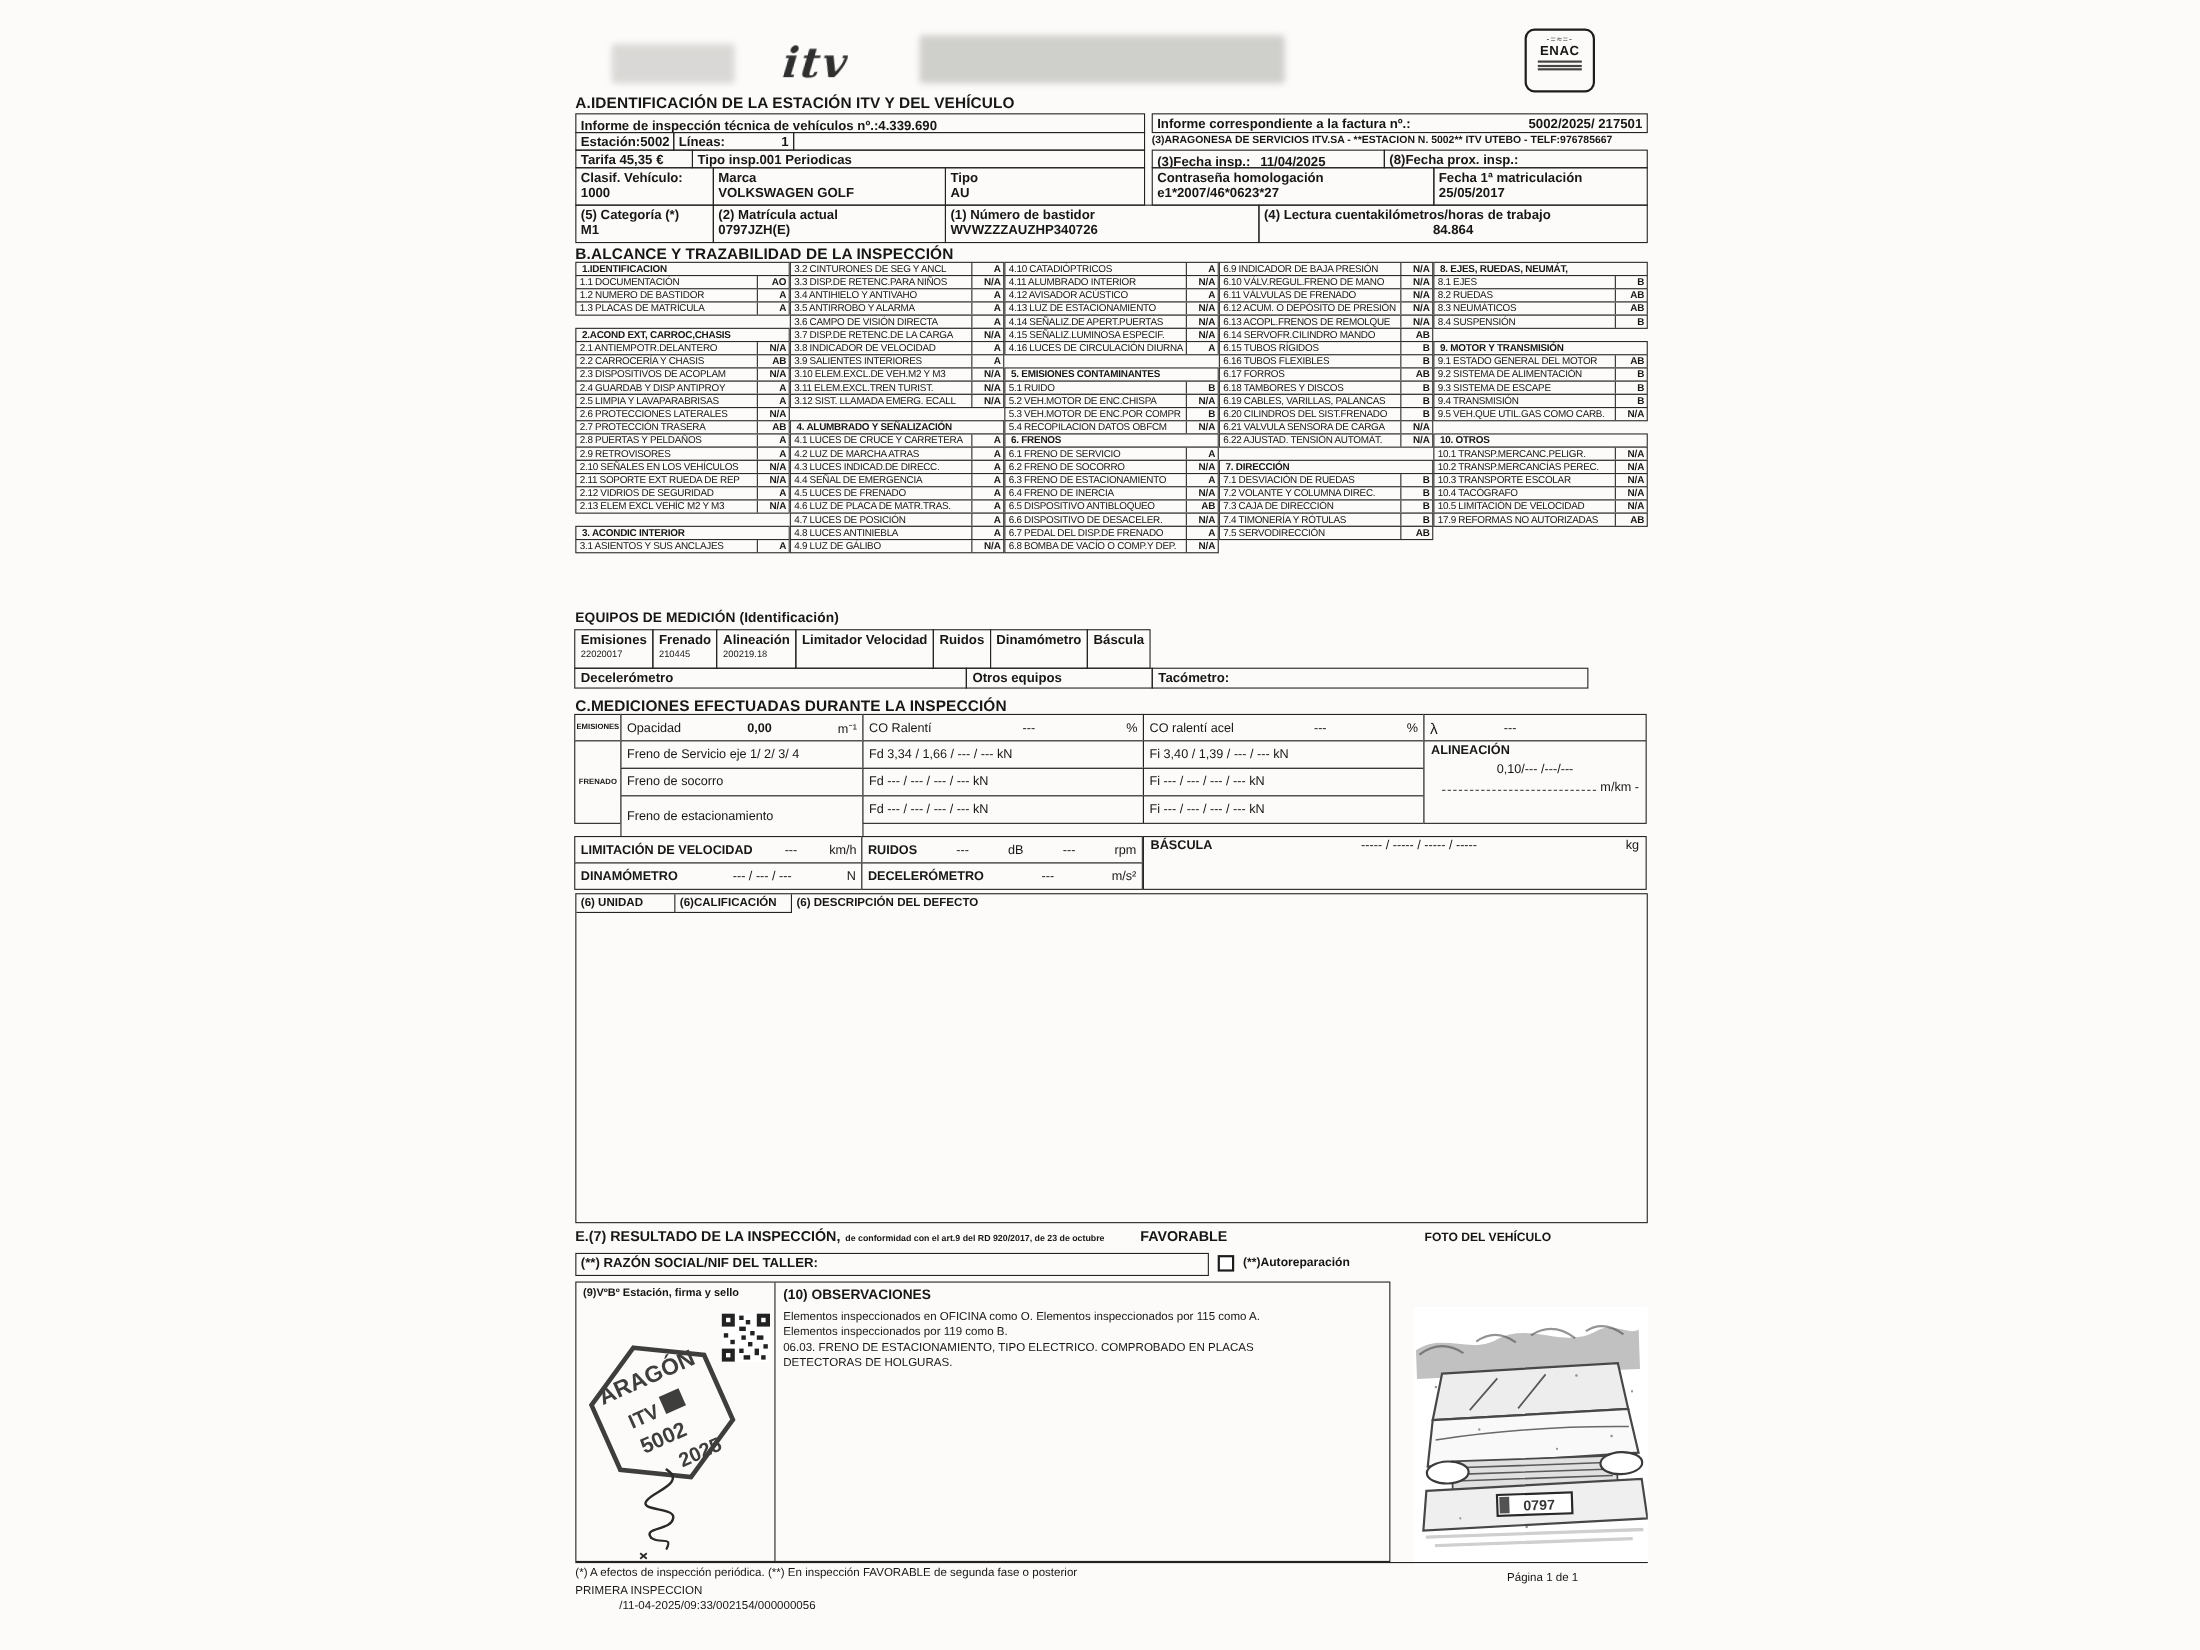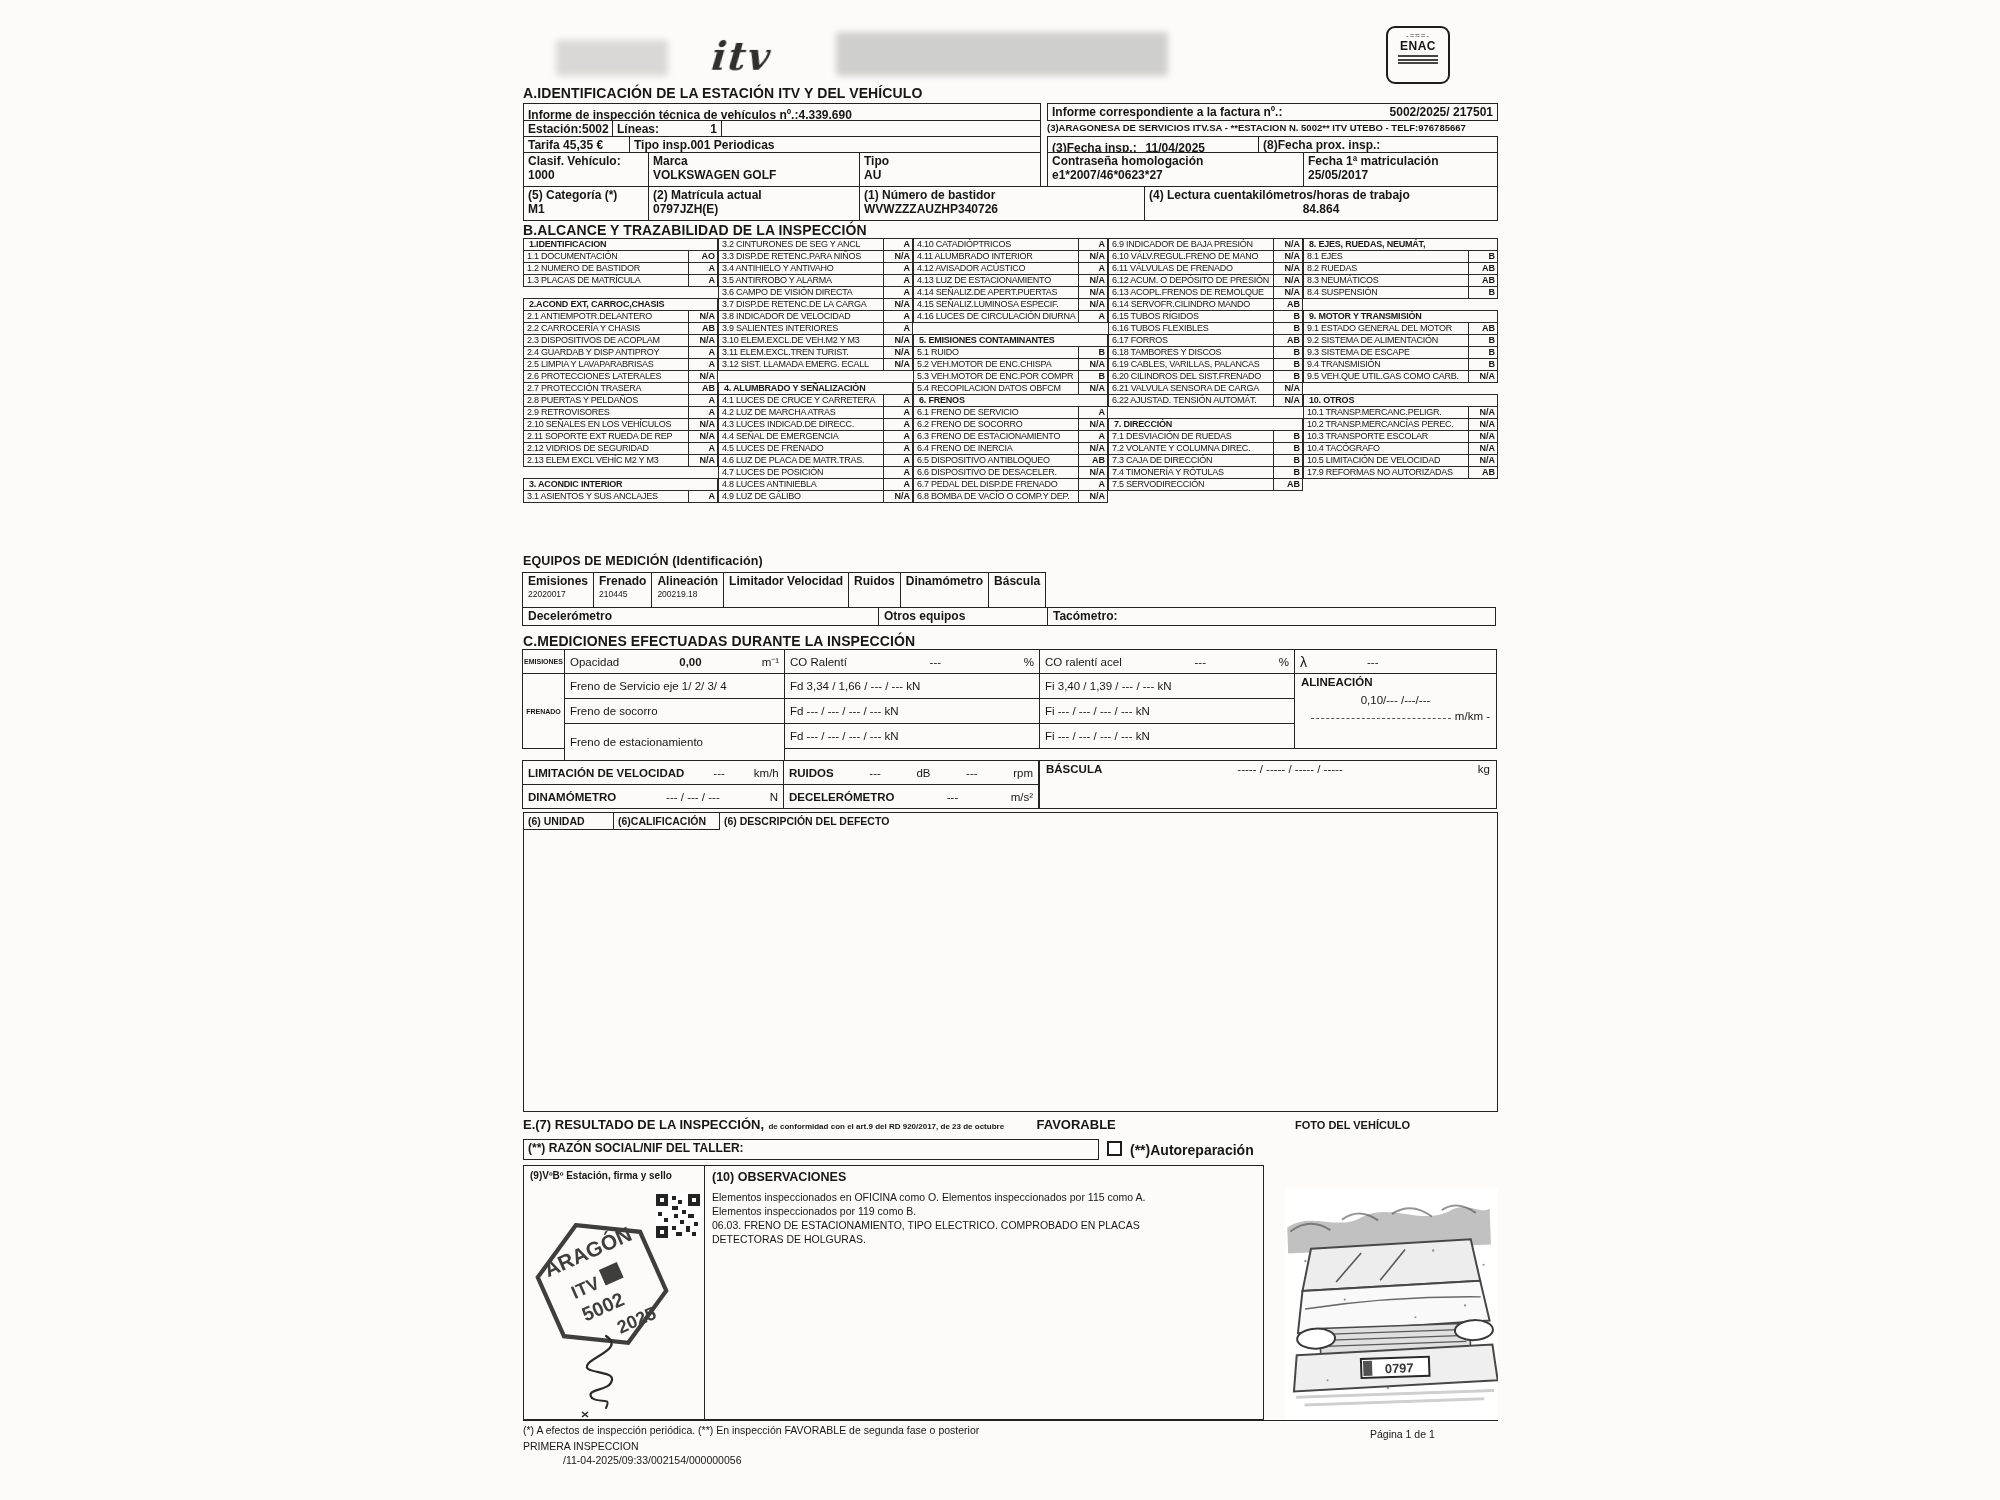--- a/index.html
+++ b/index.html
@@ -569,21 +569,21 @@
       </div>
 
       <div class="eq-col">
         <div class="eq-lab">Báscula</div>
         <div class="eq-val"></div>
       </div>
     </div>
   <div class="eq-row" style="top:607px;">
     <div class="eq-col eq2" style="width:357px;flex:none;">Decelerómetro</div>
     <div class="eq-col eq2" style="width:170px;flex:none;">Otros equipos</div>
-    <div class="eq-col eq2" style="width:449px;flex:none;">Tacómetro:</div>
+    <div class="eq-col eq2" style="width:397px;flex:none;">Tacómetro:</div>
   </div>
 
   <div class="sec-title" style="left:523px;top:633px;">C.MEDICIONES EFECTUADAS DURANTE LA INSPECCIÓN</div>
   <div class="c-wrap">
     <div class="c-row">
       <div class="c-cell c-tag" style="width:43px;height:25px;">EMISIONES</div>
       <div class="c-cell c-sp" style="width:221px;height:25px;">
         <span>Opacidad</span>
         <span class="bold">0,00</span>
         <span>m⁻¹</span>
@@ -682,21 +682,21 @@
   </div>
 
   <div class="abs" style="left:523px;top:1115px;width:975px;height:20px;white-space:nowrap;">
     <span style="font-weight:700;font-size:13px;">E.(7) RESULTADO DE LA INSPECCIÓN,</span>
     <span style="font-weight:700;font-size:8px;">de conformidad con el art.9 del RD 920/2017, de 23 de octubre</span>
     <span style="font-weight:700;font-size:13px;margin-left:28px;">FAVORABLE</span>
     <span style="font-weight:700;font-size:11px;position:absolute;left:772px;top:4px;">FOTO DEL VEHÍCULO</span>
   </div>
   <div class="cell" style="left:523px;top:1139px;width:576px;height:21px;font-weight:700;font-size:12px;">(**) RAZÓN SOCIAL/NIF DEL TALLER:</div>
   <div class="chk" style="left:1107px;top:1141px;"></div>
-  <div class="abs" style="left:1130px;top:1142px;font-size:14px;font-weight:700;">(**)Autoreparación</div>
+  <div class="abs" style="left:1130px;top:1142px;font-size:11px;font-weight:700;">(**)Autoreparación</div>
 
   <div class="obs-box">
     <div class="obs-split"></div>
     <div class="abs" style="left:6px;top:4px;font-size:10px;font-weight:700;width:168px;white-space:normal;">(9)VºBº Estación, firma y sello</div>
 
     <svg class="abs" style="left:132px;top:28px;" width="44" height="44" viewBox="0 0 22 22">
       <rect x="0" y="0" width="22" height="22" fill="#fff"></rect>
       <g fill="#222">
         <rect x="0" y="0" width="6" height="6"></rect>
           <rect x="16" y="0" width="6" height="6"></rect>

